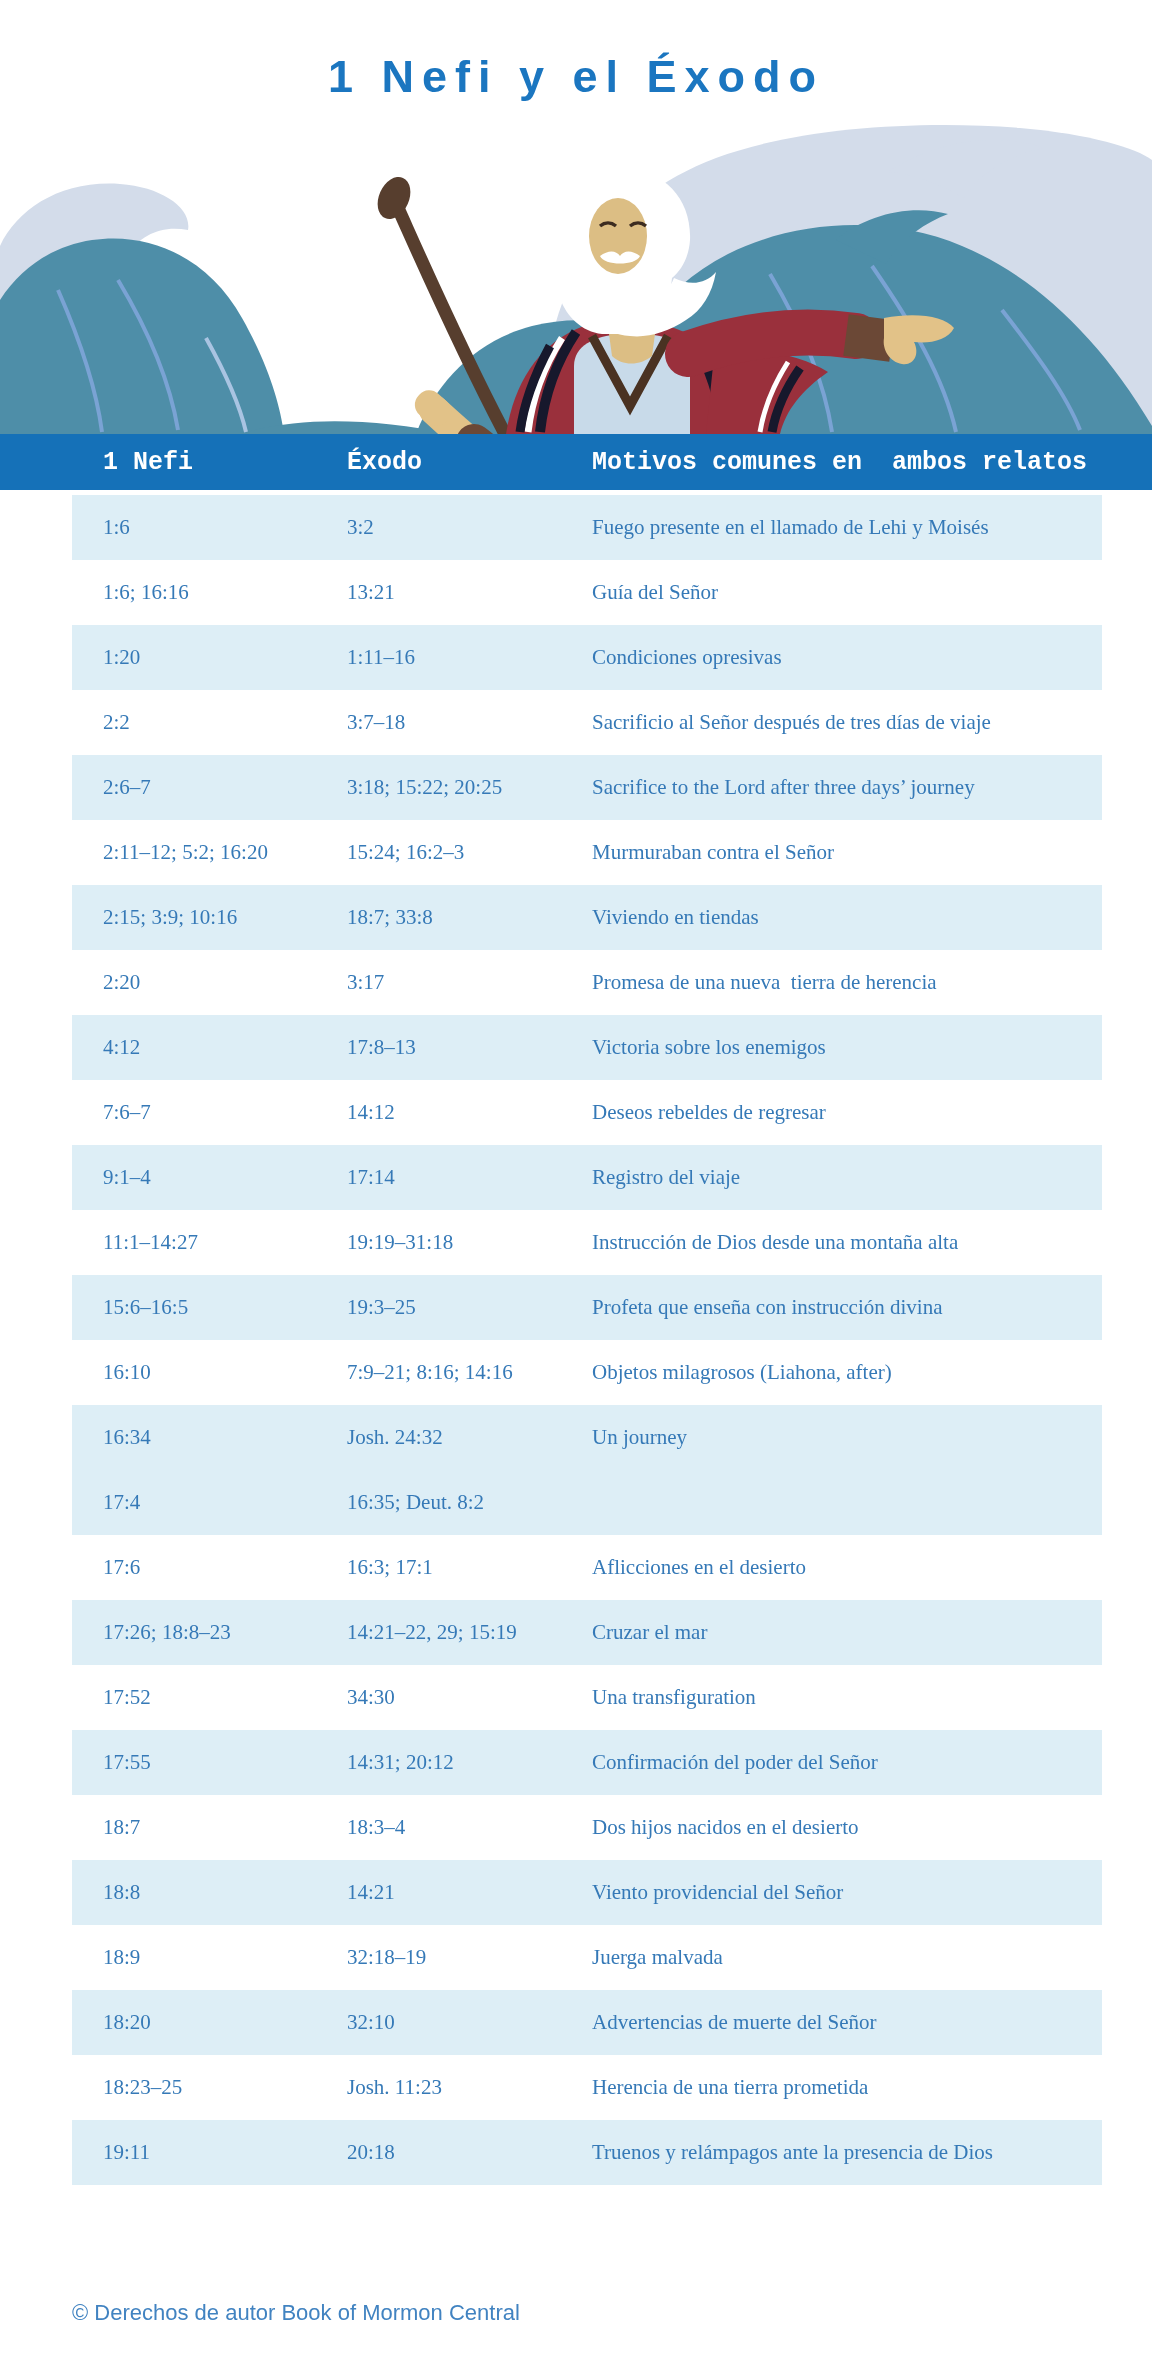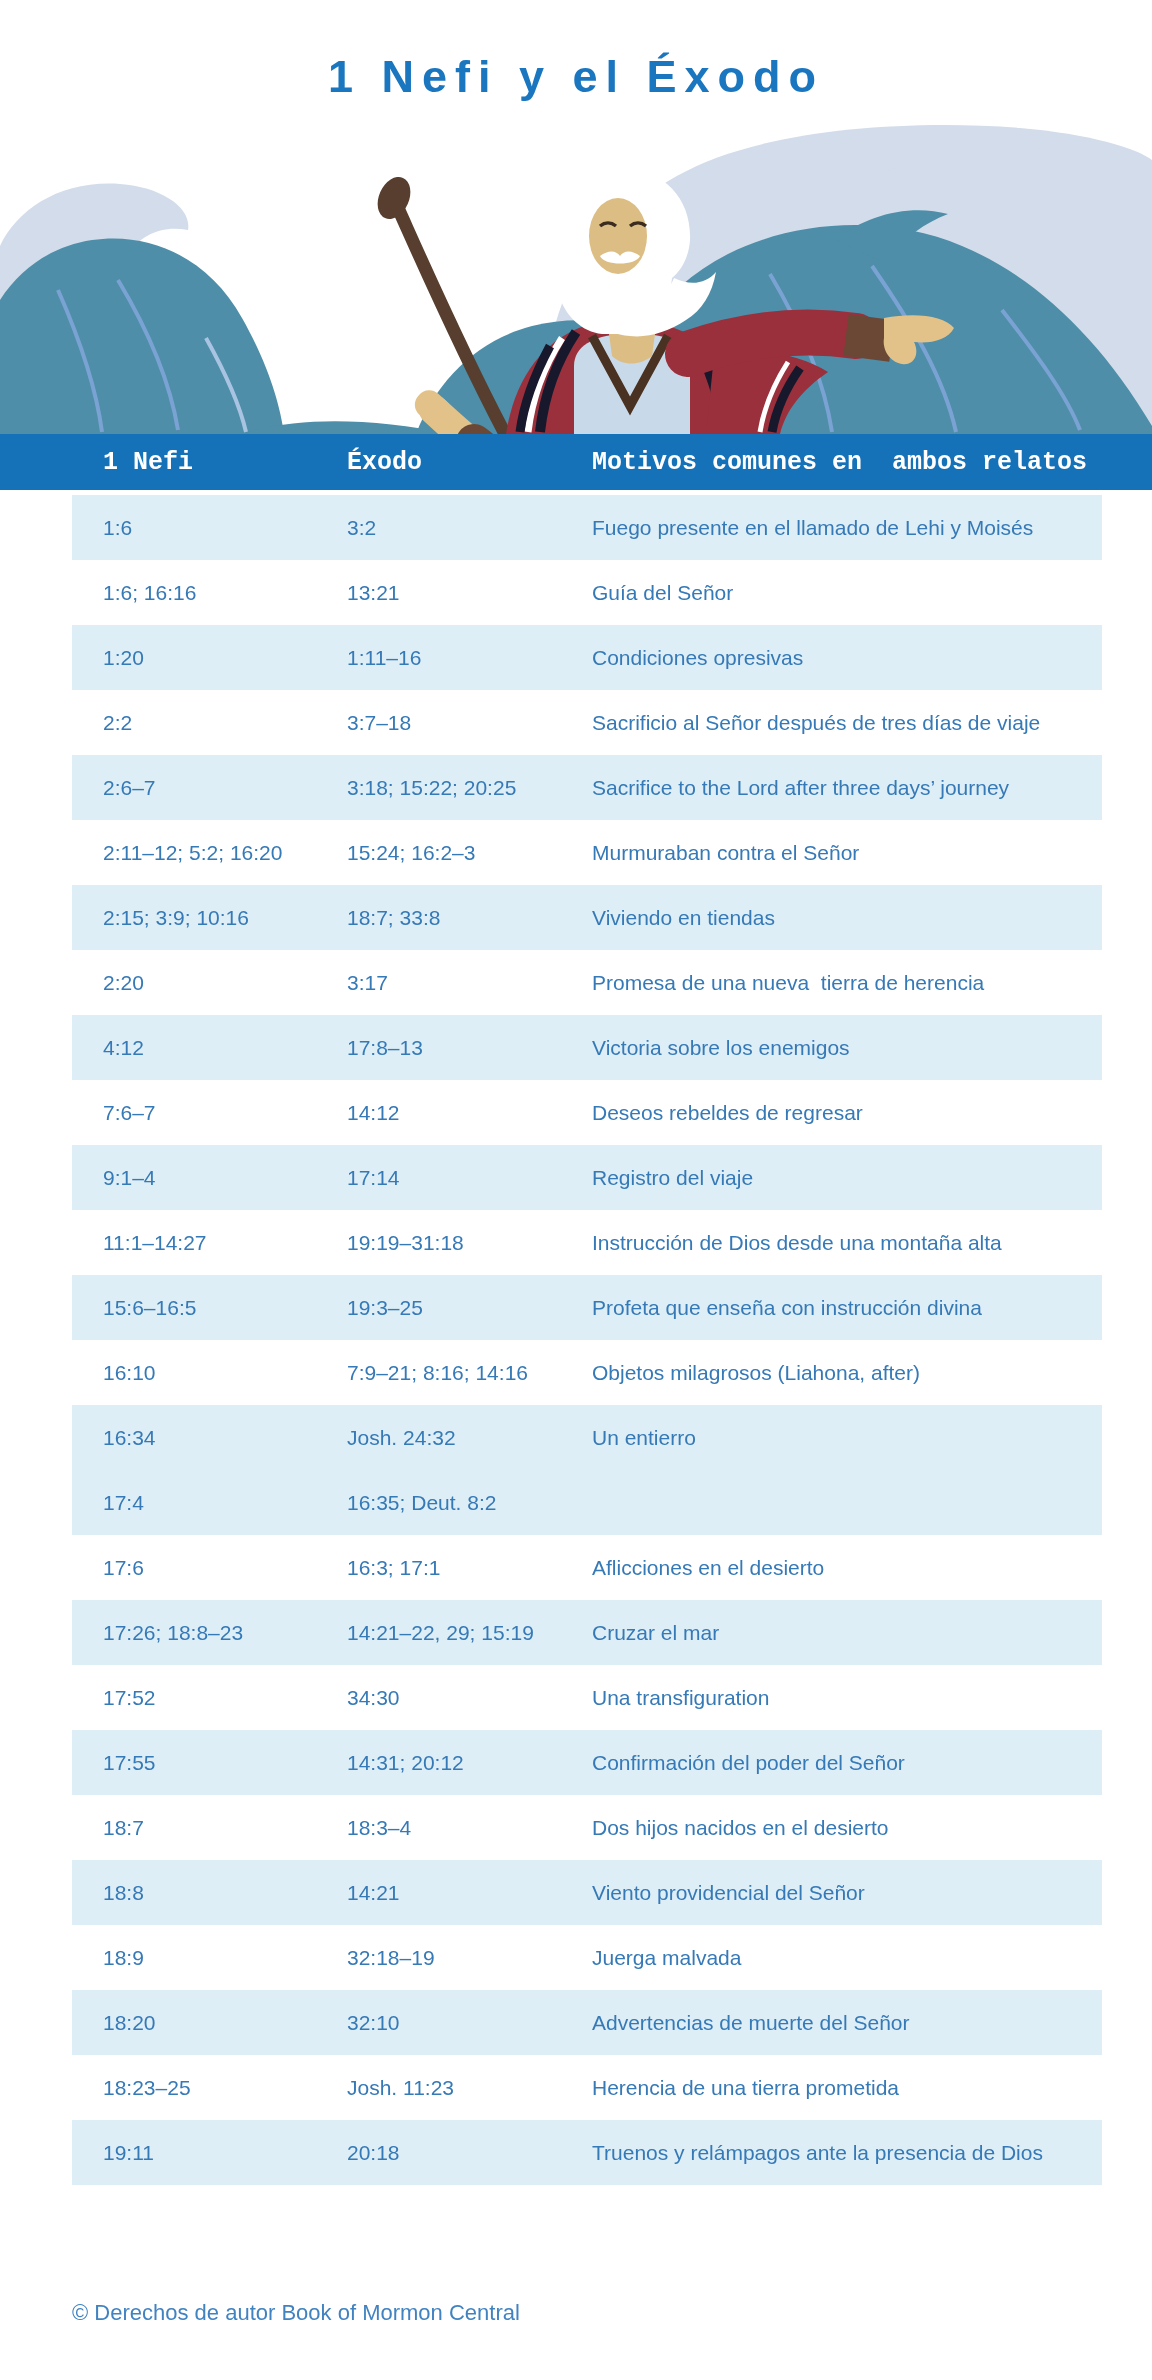--- a/index.html
+++ b/index.html
@@ -16,21 +16,21 @@
   .header-bar {
     position:absolute; top:434px; left:0; width:1152px; height:56px;
     background:#1571b8; color:#ffffff;
   }
   .header-grid, .row {
     display:grid; grid-template-columns:244px 245px 1fr;
     align-items:center; height:100%;
   }
   .header-grid { padding-left:103px; font-size:25px; font-weight:700;font-family:Liberation Mono, monospace; }
   .th { white-space:pre; }
-  .tbody { position:absolute; top:495px; left:72px; width:1030px; }
+  .tbody { position:absolute; top:495px; left:72px; width:1030px;font-family:Liberation Serif, serif; }
   .row {
     height:65px; padding-left:31px;
     color:#3579b7; font-size:21px; background:#ffffff;
   }
   .row.shade { background:#ddeef6; }
   .cell { white-space:pre; overflow:hidden; }
   .footer {
     position:absolute; top:2300px; left:72px;
     font-size:22px; color:#4183c1;
   }
@@ -182,21 +182,21 @@
         <div class="cell">Profeta que enseña con instrucción divina</div>
       </div>
       <div class="row">
         <div class="cell">16:10</div>
         <div class="cell">7:9–21; 8:16; 14:16</div>
         <div class="cell">Objetos milagrosos (Liahona, after)</div>
       </div>
       <div class="row shade">
         <div class="cell">16:34</div>
         <div class="cell">Josh. 24:32</div>
-        <div class="cell">Un entierro</div>
+        <div class="cell">Un journey</div>
       </div>
       <div class="row shade">
         <div class="cell">17:4</div>
         <div class="cell">16:35; Deut. 8:2</div>
       </div>
       <div class="row">
         <div class="cell">17:6</div>
         <div class="cell">16:3; 17:1</div>
         <div class="cell">Aflicciones en el desierto</div>
       </div>

